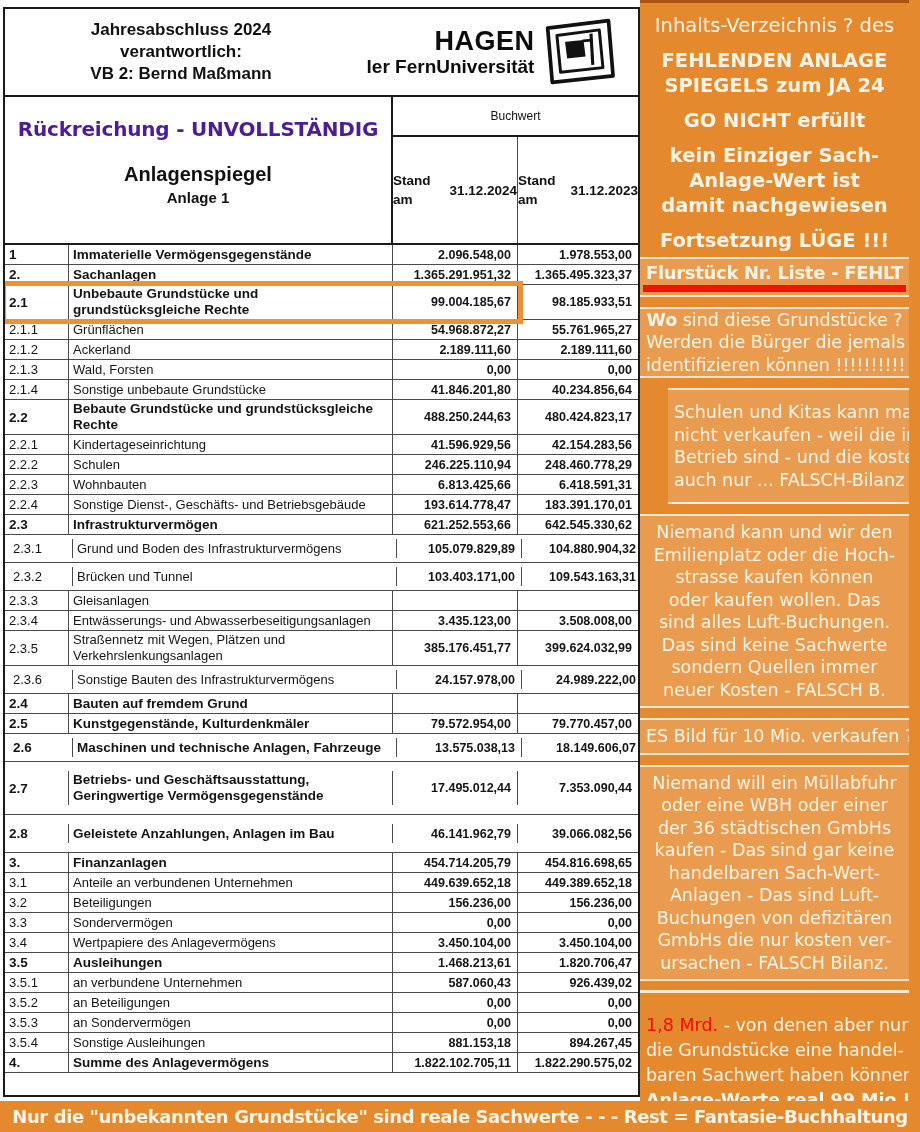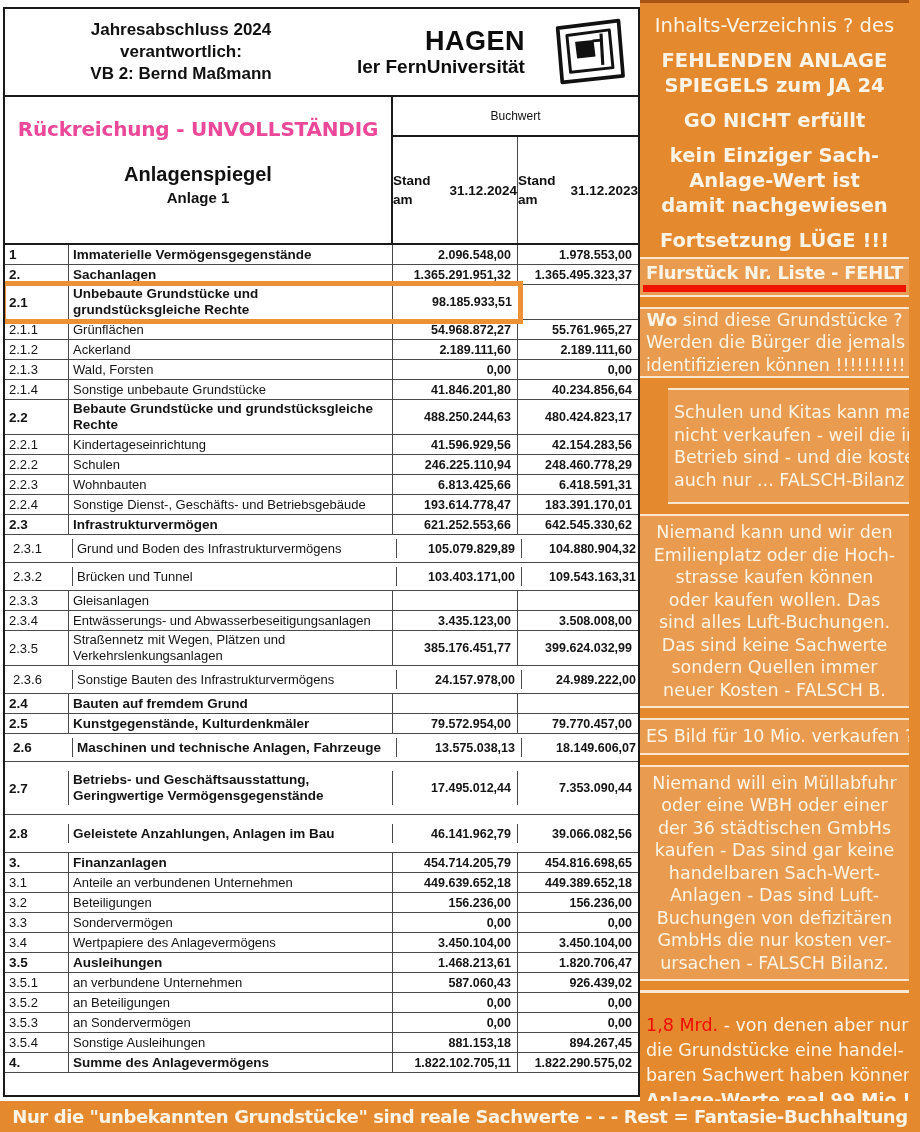--- a/index.html
+++ b/index.html
@@ -10,30 +10,30 @@
   }
   
   .sheet{position:absolute;left:0;top:0;width:651px;height:1101px;background:#ffffff;}
   .doc{
     position:absolute;left:3px;top:7px;width:633px;height:1086px;
     border:2px solid #1a1a1a;overflow:hidden;background:#fff;
   }
   
   .hdr-top{height:86px;border-bottom:2px solid #1a1a1a;display:flex;align-items:center;}
   .resp{width:352px;text-align:center;font-weight:bold;font-size:17px;line-height:22px;color:#111;}
-  .logo{flex:1;display:flex;align-items:center;justify-content:space-between;gap:6px;padding-right:10px;}
+  .logo{flex:1;display:flex;align-items:center;justify-content:center;gap:6px;padding-right:10px;}
   .logo-text{text-align:right;line-height:1;}
   .logo-name{font-size:27px;font-weight:bold;letter-spacing:.5px;color:#0d0d0d;}
   .logo-sub{font-size:19px;font-weight:bold;color:#0d0d0d;margin-top:2px;}
   .logo-mark{width:78px;height:70px;}
   
   .hdr-2{height:146px;border-bottom:2px solid #1a1a1a;display:grid;
          grid-template-columns:388px 125px 120px;grid-template-rows:40px 106px;}
   .hdr-left{grid-row:1/3;border-right:2px solid #1a1a1a;display:flex;flex-direction:column;align-items:center;padding-top:20px;}
-  .stamp{font-family:"DejaVu Sans",sans-serif;font-weight:bold;font-size:20px;color:#ec4899;letter-spacing:-.2px;}
+  .stamp{font-family:"DejaVu Sans",sans-serif;font-weight:bold;font-size:20px;color:#4c1d95;letter-spacing:-.2px;}
   .doc-title{font-size:20px;font-weight:bold;color:#111;margin-top:22px;}
   .doc-sub{font-size:15px;font-weight:bold;color:#111;margin-top:3px;}
   .buchwert{grid-column:2/4;border-bottom:2px solid #1a1a1a;display:flex;align-items:center;justify-content:center;
             font-size:12px;font-weight:normal;color:#111;}
   .stand{display:flex;flex-direction:row;align-items:center;justify-content:center;
          font-size:13.5px;font-weight:bold;color:#111;line-height:19px;}
   .stand.first{border-right:1px solid #4a4a4a;}
   
   .tbody{position:relative;}
   .row{display:grid;grid-template-columns:64px 324px 125px 120px;border-bottom:1px solid #4a4a4a;
@@ -134,20 +134,21 @@
         </div>
         <div class="row b">
           <div class="c c-no">2.</div>
           <div class="c c-label">Sachanlagen</div>
           <div class="c c-v1">1.365.291.951,32</div>
           <div class="c c-v2">1.365.495.323,37</div>
         </div>
         <div class="row b hl">
           <div class="c c-no">2.1</div>
           <div class="c c-label">Unbebaute Grundstücke und grundstücksgleiche Rechte</div>
+          <div class="c c-v1">99.004.185,67</div>
           <div class="c c-v2">98.185.933,51</div>
         </div>
         <div class="row">
           <div class="c c-no">2.1.1</div>
           <div class="c c-label">Grünflächen</div>
           <div class="c c-v1">54.968.872,27</div>
           <div class="c c-v2">55.761.965,27</div>
         </div>
         <div class="row">
           <div class="c c-no">2.1.2</div>

